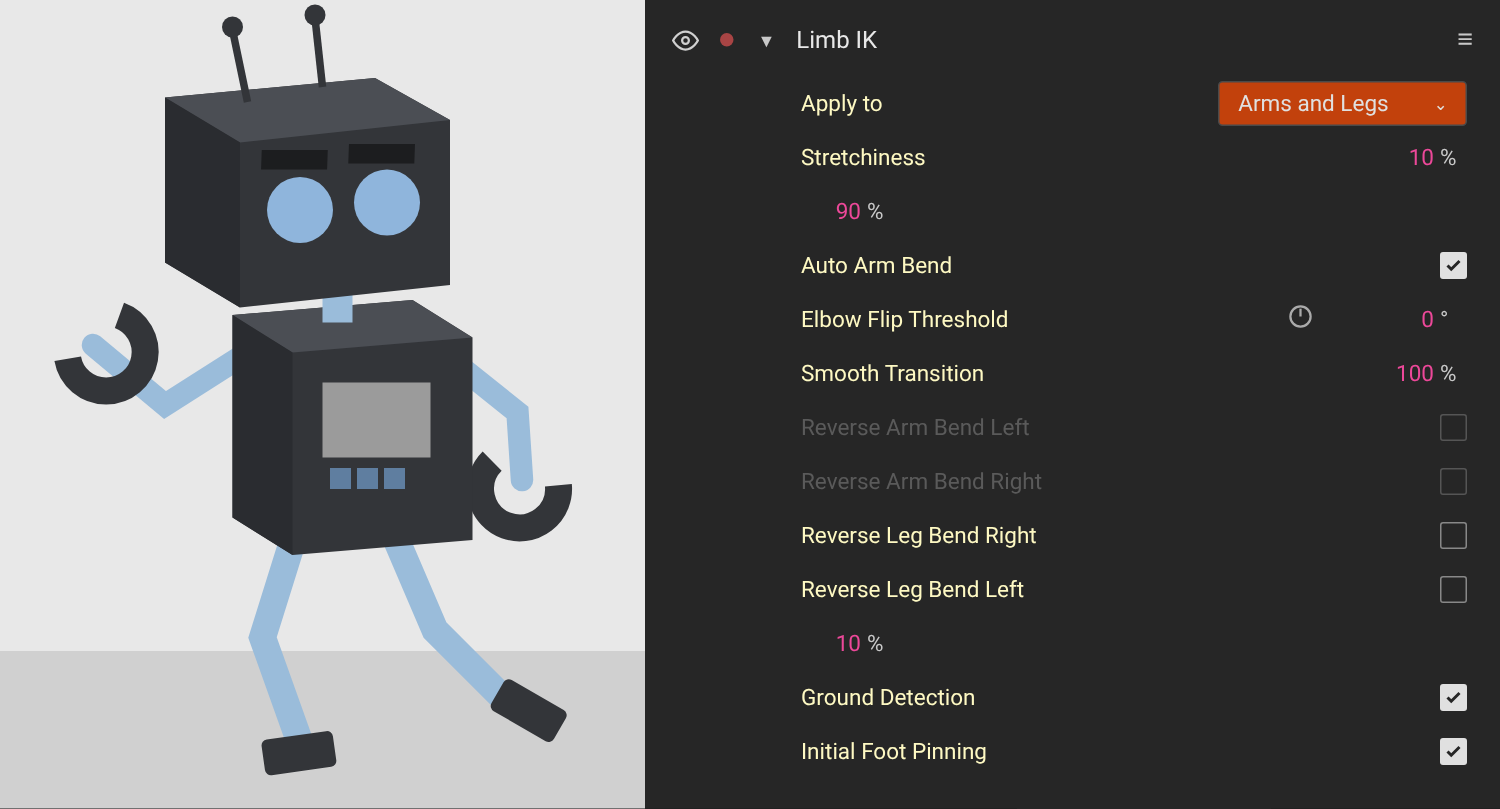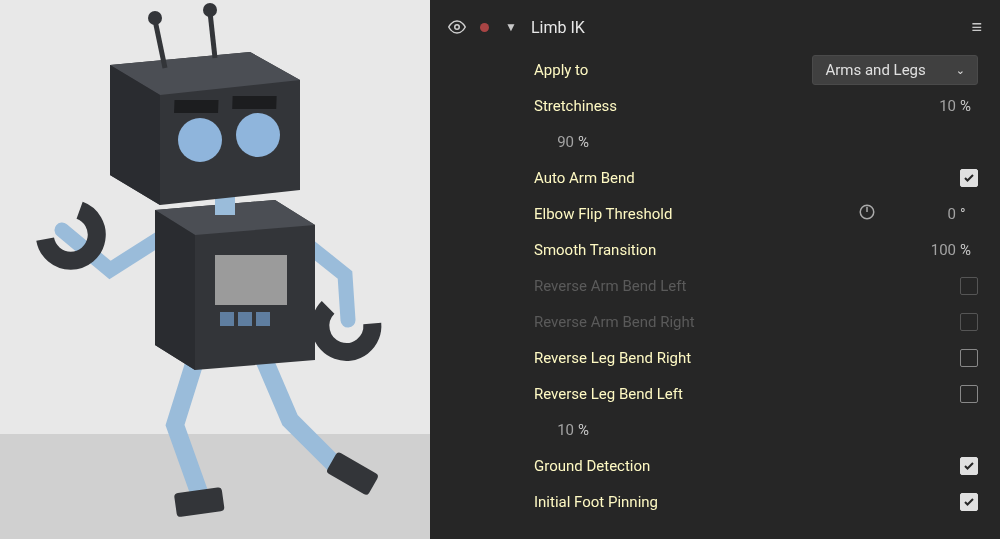--- a/index.html
+++ b/index.html
@@ -75,32 +75,32 @@
       height: 36px;
     }
     .prop-label {
       color: #fef9c3;
       flex: 1;
     }
     .prop-label.disabled {
       color: #5a5a5a;
     }
     .prop-value {
-      color: #a3a3a3;
+      color: #ec4899;
       text-align: right;
       min-width: 40px;
     }
     .prop-unit {
       color: #c8c8c8;
       margin-left: 4px;
       min-width: 18px;
       text-align: left;
     }
     .dropdown {
-      background: #404040;
+      background: #c2410c;
       border: 1px solid #4a4a4a;
       border-radius: 3px;
       padding: 5px 12px;
       color: #e0e0e0;
       display: flex;
       align-items: center;
       gap: 30px;
       cursor: pointer;
       font-size: 15px;
     }

